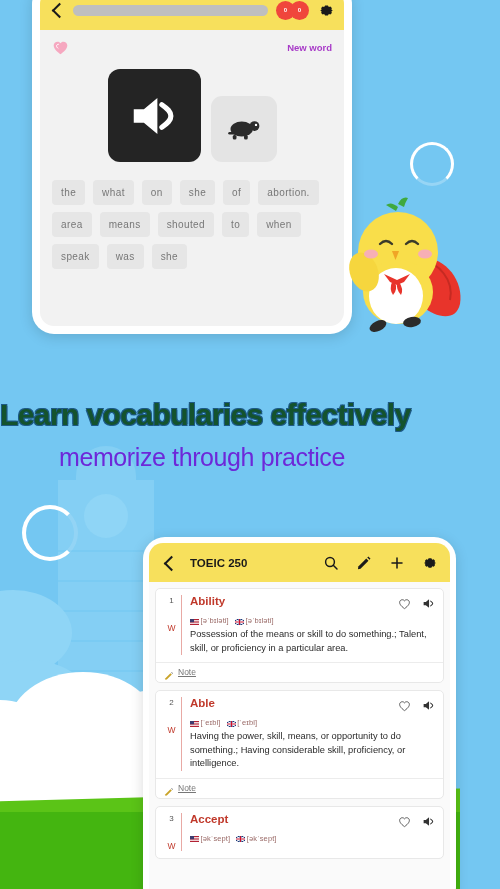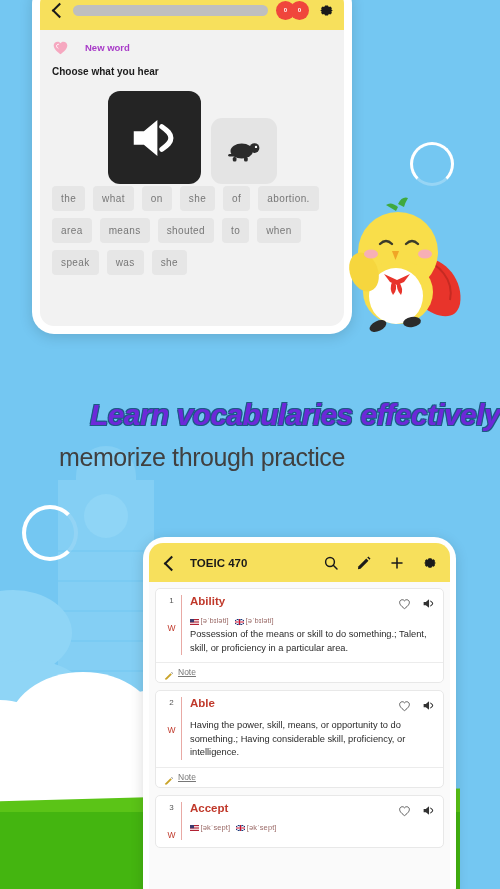--- a/index.html
+++ b/index.html
@@ -56,29 +56,28 @@
     position: absolute; left: -10px; top: 795px; width: 470px; height: 100px;
     background: #5BC417; transform: skewY(-1.6deg);
   }
   .hill-dark {
     position: absolute; left: -10px; top: 812px; width: 470px; height: 100px;
     background: #44B510;
   }
 
   
   .headline {
-    position: absolute; left: 0; top: 398px; width: 500px; text-align: right;
-    font-size: 30px; font-weight: bold; color: #6d28d9; letter-spacing: -0.6px;
+    position: absolute; left: 0; top: 398px; width: 500px; text-align: left;
+    font-size: 30px; font-weight: bold; color: #14532d; letter-spacing: -0.6px;
     text-shadow: 0 0 1px #1E5A86, 1px 1px 0 #1E5A86, -1px 1px 0 #1E5A86,
                  1px -1px 0 #1E5A86, -1px -1px 0 #1E5A86;
-    font-style: italic;
   }
   .subhead {
     position: absolute; left: 0; top: 443px; width: 404px; text-align: center;
-    font-size: 25px; color: #404040; letter-spacing: -0.4px;
+    font-size: 25px; color: #6d28d9; letter-spacing: -0.4px;
   }
 
   
   .phone {
     position: absolute; background: #FFFFFF; border-radius: 22px;
     box-shadow: 0 3px 14px rgba(0,0,0,0.14);
     overflow: hidden;
   }
   .phone-inner { position: absolute; inset: 7px; background: #FFFFFF; border-radius: 16px; overflow: hidden; }
 
@@ -108,36 +107,36 @@
     position: absolute; top: 0; width: 19px; height: 19px; border-radius: 50%;
     background: #F0463C; color: #fff; font-size: 6px; line-height: 19px;
     text-align: center; font-weight: bold;
   }
   .life-dot.d1 { left: 0; }
   .life-dot.d2 { left: 14px; }
   .gear { width: 17px; height: 17px; flex: 0 0 17px; }
   .gear svg { display: block; }
 
   .lesson-body { background: #F2F2F2; height: 100%; padding: 10px 12px 0 12px; }
-  .newword-row { display: flex; align-items: center; gap: 16px; }
+  .newword-row { display: flex; align-items: center; gap: 16px; justify-content: space-between; }
   .heart-ico { width: 17px; height: 15px; }
   .newword-label { font-size: 9.5px; color: #A83BC8; font-weight: bold; }
   .prompt { margin-top: 11px; font-size: 10px; font-weight: bold; color: #1b1b1b; }
 
   .audio-row { margin-top: 14px; display: flex; align-items: center; justify-content: center; gap: 10px; }
   .btn-speaker {
     width: 93px; height: 93px; background: #242424; border-radius: 12px;
     display: flex; align-items: center; justify-content: center;
   }
   .btn-turtle {
     width: 66px; height: 66px; background: #E4E4E4; border-radius: 11px;
     display: flex; align-items: center; justify-content: center; align-self: flex-end;
   }
 
-  .chips { margin-top: 2px; display: flex; flex-wrap: wrap; gap: 7px 8px; }
+  .chips { margin-top: 18px; display: flex; flex-wrap: wrap; gap: 7px 8px; }
   .chip {
     background: #E6E6E6; color: #777; border-radius: 4px;
     font-size: 10px; padding: 7px 9px; letter-spacing: 0.4px;
   }
 
   
   #phone-bottom { left: 143px; top: 537px; width: 313px; height: 372px; }
   #phone-bottom .phone-inner { inset: 6px; border-radius: 14px; background: #FAFAFA; }
 
   .vbar {
@@ -224,21 +223,20 @@
       <div class="newword-row">
         <span class="heart-ico">
           <svg viewBox="0 0 24 22" width="17" height="15">
             <path d="M12 21S2 14.5 2 8.2C2 4.8 4.7 2.4 7.8 2.4c1.9 0 3.4 1 4.2 2.3.8-1.3 2.3-2.3 4.2-2.3 3.1 0 5.8 2.4 5.8 5.8C22 14.5 12 21 12 21z" fill="#F6A8C0"></path>
             <path d="M9 6.2c-1.6 0-2.8 1.1-2.8 2.6 0 1.3 1 2.4 2.2 3.4" stroke="#FFFFFF" stroke-width="1.4" fill="none" stroke-linecap="round"></path>
           </svg>
         </span>
         <span class="newword-label">New word</span>
       </div>
 
-      <div class="prompt">Choose what you hear</div>
 
       <div class="audio-row">
         <div class="btn-speaker">
           <svg viewBox="0 0 48 48" width="54" height="54" fill="#FFFFFF">
             <path d="M6 18h9l12-10v32L15 30H6z"></path>
             <path d="M31 14c5 3.5 8 6 8 10s-3 6.5-8 10" stroke="#FFFFFF" stroke-width="4.6" fill="none" stroke-linecap="round"></path>
           </svg>
         </div>
         <div class="btn-turtle">
           <svg viewBox="0 0 48 34" width="36" height="26" fill="#2b2b2b">
@@ -296,21 +294,21 @@
 </div>
 
 <div class="headline">Learn vocabularies effectively</div>
 <div class="subhead">memorize through practice</div>
 
 <div class="phone" id="phone-bottom">
   <div class="phone-inner">
 
     <div class="vbar">
       <div class="chev"></div>
-      <div class="vbar-title">TOEIC 470</div>
+      <div class="vbar-title">TOEIC 250</div>
       <div class="vbar-actions">
         <span class="ico">
           <svg viewBox="0 0 24 24" width="16" height="16" fill="none" stroke="#1a1a1a" stroke-width="2.2">
             <circle cx="10.5" cy="10.5" r="6.6"></circle>
               <path d="M15.4 15.4L21 21" stroke-linecap="round"></path>
           </svg>
         </span>
         <span class="ico">
           <svg viewBox="0 0 24 24" width="16" height="16" fill="#1a1a1a">
             <path d="M3.5 17.2L15.4 5.3l3.3 3.3L6.8 20.5 2.9 21.2z"></path>
@@ -404,20 +402,39 @@
                   </svg>
                 </span>
                 <span>
                   <svg viewBox="0 0 24 24" width="13" height="13" fill="#333">
                     <path d="M3 9h4l6-5v16l-6-5H3z"></path>
                     <path d="M16 7.5c2.4 1.7 3.8 2.9 3.8 4.5s-1.4 2.8-3.8 4.5" stroke="#333" stroke-width="1.9" fill="none" stroke-linecap="round"></path>
                   </svg>
                 </span>
               </div>
             </div>
+            <div class="vphon">
+              <span class="flagbox">
+                <svg viewBox="0 0 18 12" width="9" height="6">
+                    <rect width="18" height="12" fill="#B22234"></rect>
+                    <rect y="2" width="18" height="1.6" fill="#fff"></rect>
+                    <rect y="5.2" width="18" height="1.6" fill="#fff"></rect>
+                    <rect y="8.4" width="18" height="1.6" fill="#fff"></rect>
+                    <rect width="8" height="6.5" fill="#3C3B6E"></rect>
+                  </svg>
+              </span><span>[ˈeɪbl]</span>
+              <span class="flagbox" style="margin-left:4px">
+                <svg viewBox="0 0 18 12" width="9" height="6">
+                    <rect width="18" height="12" fill="#012169"></rect>
+                    <path d="M0 0l18 12M18 0L0 12" stroke="#fff" stroke-width="2.4"></path>
+                    <path d="M9 0v12M0 6h18" stroke="#fff" stroke-width="3.6"></path>
+                    <path d="M9 0v12M0 6h18" stroke="#C8102E" stroke-width="2"></path>
+                  </svg>
+              </span><span>[ˈeɪbl]</span>
+            </div>
             <div class="vdef">Having the power, skill, means, or opportunity to do something.; Having considerable skill, proficiency, or intelligence.</div>
           </div>
         </div>
         <div class="vnote">
           <span class="pencil-ico">
             <svg viewBox="0 0 24 24" width="10" height="10" fill="#C9A227">
               <path d="M3.5 17.2L15.4 5.3l3.3 3.3L6.8 20.5 2.9 21.2z"></path>
                 <path d="M16.9 3.8l1.6-1.6 3.3 3.3-1.6 1.6z" fill="#8C8C8C"></path>
             </svg>
           </span>

